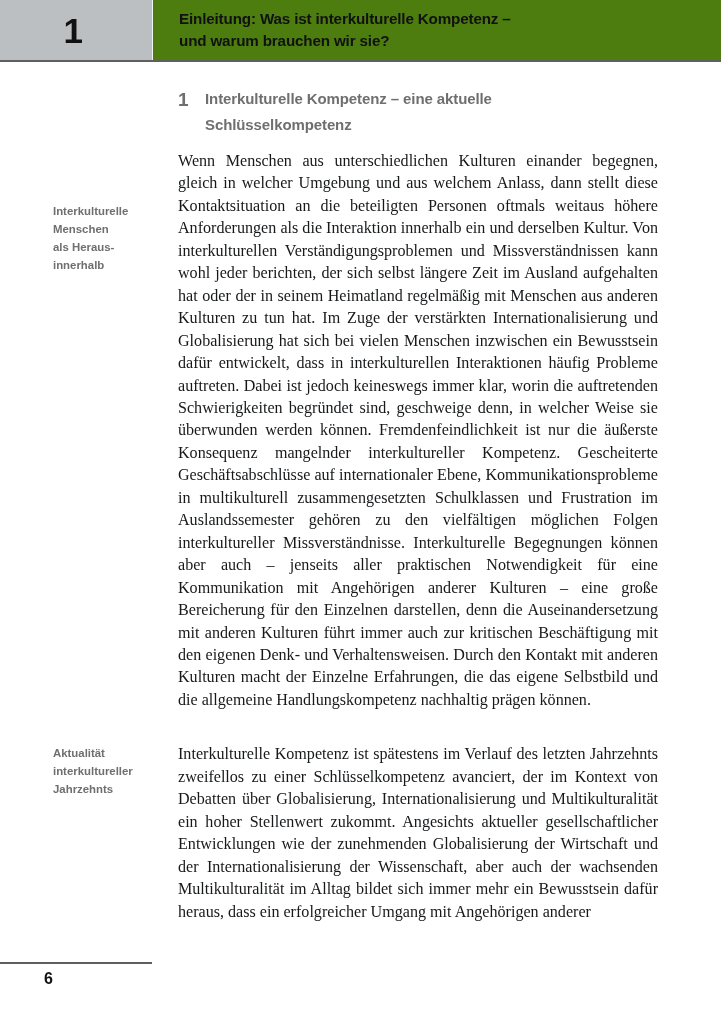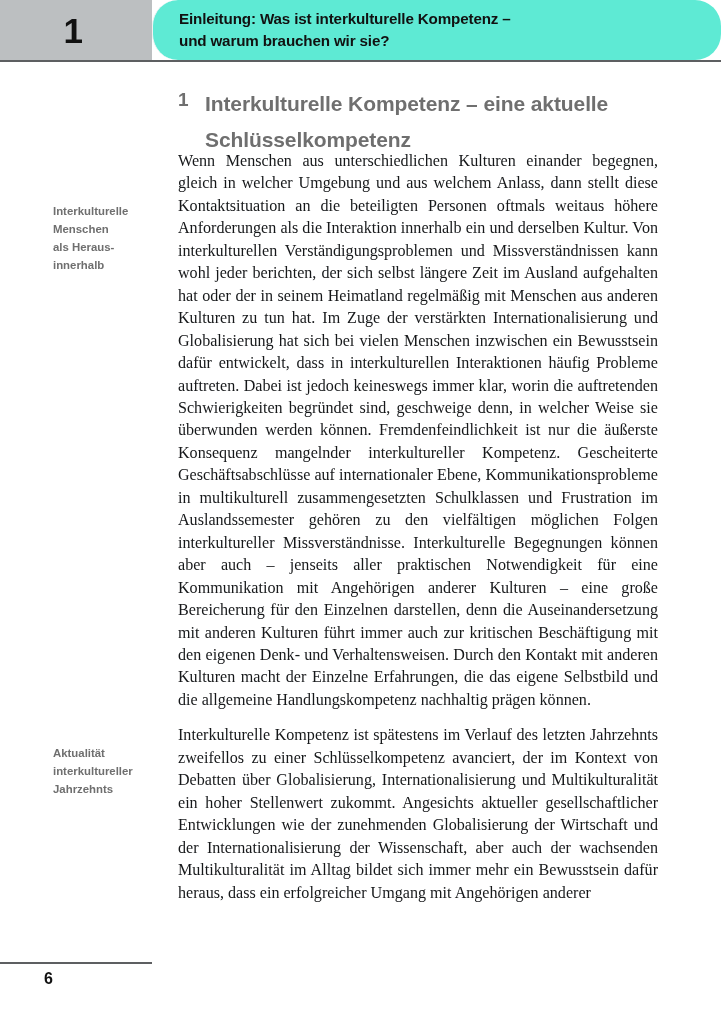--- a/index.html
+++ b/index.html
@@ -37,27 +37,26 @@
     font-family: "Liberation Sans", sans-serif;
     font-weight: bold;
     font-size: 35px;
     color: #111111;
     line-height: 1;
     letter-spacing: -0.5px;
     padding-right: 6px;
   }
   .header-title-box {
     flex: 1;
-    background: #5eead4;
+    background: #4d7c0f;
     display: flex;
     align-items: center;
     padding-left: 26px;
     box-sizing: border-box;
     border-left: 1px solid #f2f2f3;
-    border-radius: 26px;
   }
   .header-title {
     font-family: "Liberation Sans", sans-serif;
     font-weight: bold;
     font-size: 15.2px;
     line-height: 1.42;
     color: #111111;
     letter-spacing: -0.15px;
   }
   .header-rule {
@@ -83,21 +82,21 @@
     font-weight: bold;
     font-size: 19px;
     color: #6f6f6f;
     line-height: 1.48;
     width: 27px;
     flex: none;
   }
   .section-title {
     font-family: "Liberation Sans", sans-serif;
     font-weight: bold;
-    font-size: 21px;
+    font-size: 15px;
     color: #6f6f6f;
     line-height: 1.72;
     letter-spacing: -0.1px;
   }
 
   
   .margin-note {
     position: absolute;
     left: 53px;
     width: 118px;
@@ -121,21 +120,21 @@
     font-family: "Liberation Serif", serif;
     font-size: 16.1px;
     line-height: 22.45px;
     color: #16181a;
     text-align: justify;
     text-justify: inter-word;
     margin: 0;
     hyphens: manual;
   }
   .body-paragraph + .body-paragraph {
-    margin-top: 13px;
+    margin-top: 32px;
   }
 
   
   .footer-rule {
     position: absolute;
     left: 0;
     top: 962px;
     width: 152px;
     height: 2px;
     background: #5d5f61;

